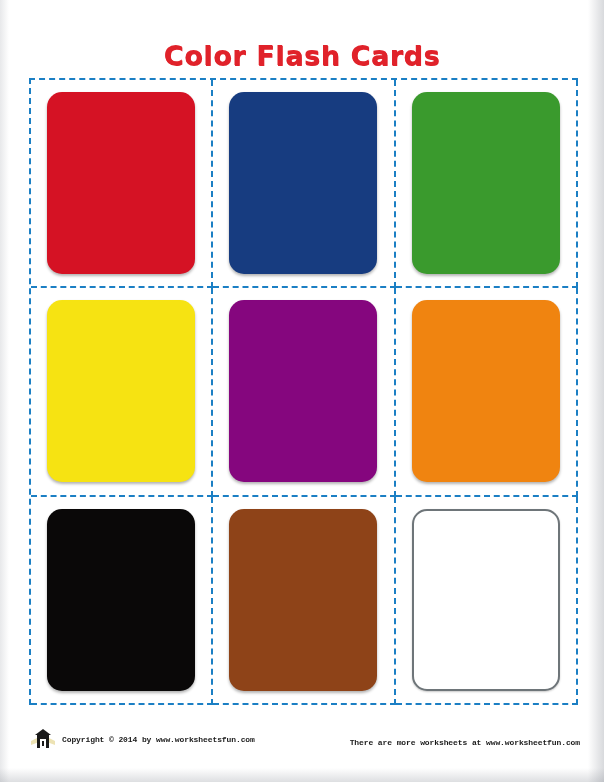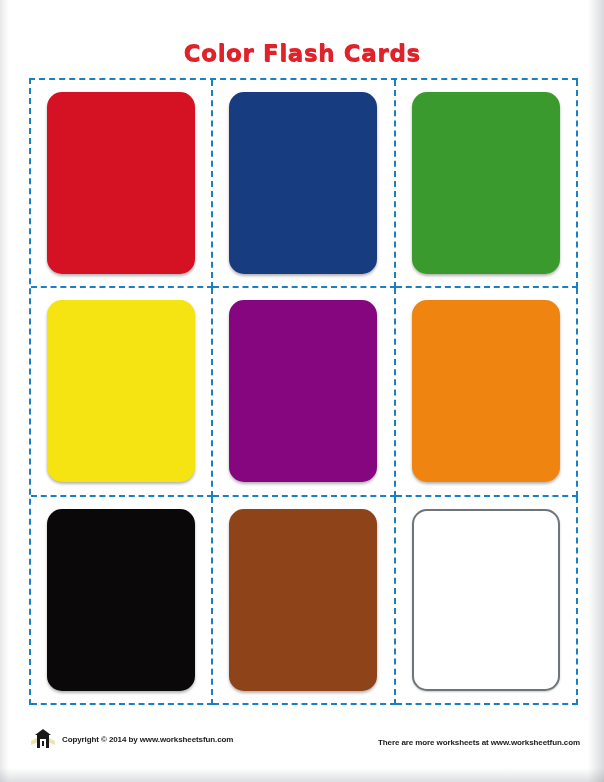--- a/index.html
+++ b/index.html
@@ -49,21 +49,21 @@
   }
 
   
   #title {
     position: absolute;
     top: 40px;
     left: 0;
     width: 604px;
     text-align: center;
     font-family: "DejaVu Sans", sans-serif;
-    font-size: 23px;
+    font-size: 27px;
     font-weight: bold;
     letter-spacing: 0.6px;
     color: #E0222A;
     text-shadow: 0.5px 0.5px 0 #E0222A;
   }
 
   
   #grid {
     position: absolute;
     left: 29px;
@@ -115,21 +115,21 @@
     display: flex;
     align-items: center;
     gap: 6px;
   }
   #footer-right {
     position: absolute;
     right: 24px;
     top: 2px;
   }
   .footnote {
-    font-family: Liberation Sans, sans-serif;
+    font-family: Liberation Mono, monospace;
     font-size: 8px;
     font-weight: bold;
     color: #1a1a1a;
     white-space: nowrap;
     letter-spacing: -0.1px;
   }
   #logo-icon { display: block; }
 </style>
 </head>
 <body>

